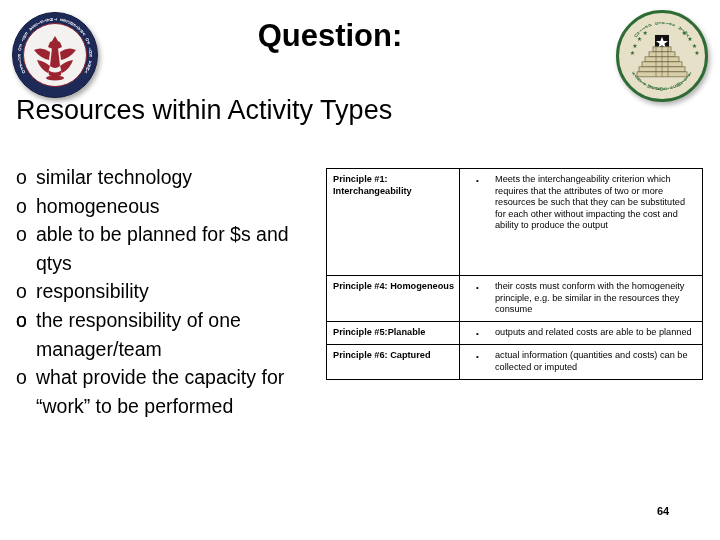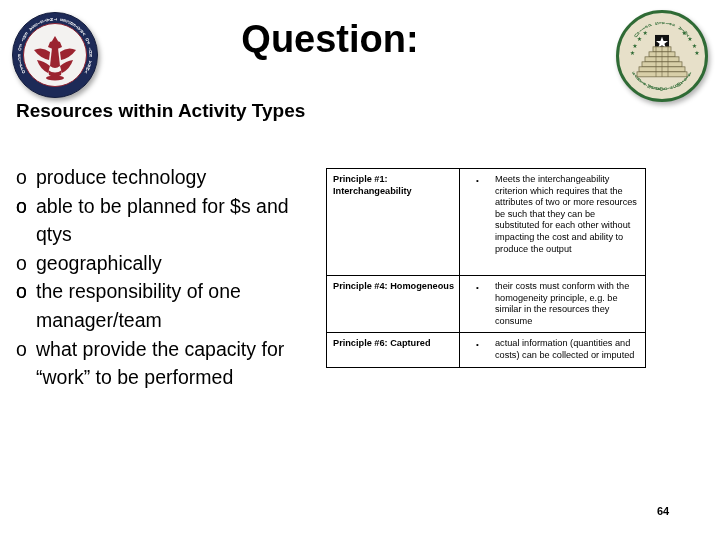--- a/index.html
+++ b/index.html
@@ -115,33 +115,33 @@
     height: 46px;
   }
 
   
   .title {
     position: absolute;
     left: 0;
     top: 18px;
     width: 660px;
     text-align: center;
-    font-size: 38px;
+    font-size: 31px;
     font-weight: bold;
     letter-spacing: 0px;
   }
 
   
   .heading {
     position: absolute;
     left: 16px;
     top: 99px;
     width: 400px;
-    font-size: 19px;
-    font-weight: bold;
+    font-size: 27px;
+    font-weight: normal;
     line-height: 23px;
   }
 
   
   .bullets {
     position: absolute;
     left: 16px;
     top: 163px;
     width: 310px;
     font-size: 19.5px;
@@ -156,21 +156,21 @@
     position: absolute;
     left: 0;
     top: 0;
   }
 
   
   .tbl {
     position: absolute;
     left: 326px;
     top: 168px;
-    width: 320px;
+    width: 377px;
     border-collapse: collapse;
     table-layout: fixed;
   }
   .tbl td {
     border: 1.6px solid #000;
     vertical-align: top;
     padding: 5px 4px 5px 6px;
     font-size: 9.2px;
     line-height: 11.6px;
   }
@@ -360,24 +360,24 @@
     </svg>
   </div>
 
   <div class="title">Question:</div>
 
   <div class="heading">
     <div>Resources within Activity Types</div>
   </div>
 
   <div class="bullets" id="bullet-list">
-      <div class="item"><span class="mk">o</span><span>produce technology</span></div>
-      <div class="item"><span class="mk">o</span></div>
+      <div class="item"><span class="mk">o</span><span>similar technology</span></div>
+      <div class="item"><span class="mk">o</span><span>homogeneous</span></div>
       <div class="item"><span class="mk">o</span><span>able to be planned for $s and qtys</span></div>
-      <div class="item"><span class="mk">o</span><span>geographically</span></div>
+      <div class="item"><span class="mk">o</span><span>responsibility</span></div>
       <div class="item"><span class="mk">o</span></div>
       <div class="item"><span class="mk">o</span><span>the responsibility of one manager/team</span></div>
       <div class="item"><span class="mk">o</span><span>what provide the capacity for “work” to be performed</span></div>
     </div>
 
   <table class="tbl">
     <tbody id="tbl-body">
         <tr class="r1">
           <td class="lbl">Principle #1: Interchangeability</td>
           <td class="desc">
@@ -390,20 +390,29 @@
         <tr>
           <td class="lbl">Principle #4: Homogeneous</td>
           <td class="desc">
             <div class="row">
               <span class="dot">•</span>
               <span class="txt">their costs must conform with the homogeneity principle, e.g. be similar in the resources they consume</span>
             </div>
           </td>
         </tr>
         <tr>
+          <td class="lbl">Principle #5:Planable</td>
+          <td class="desc">
+            <div class="row">
+              <span class="dot">•</span>
+              <span class="txt">outputs and related costs are able to be planned</span>
+            </div>
+          </td>
+        </tr>
+        <tr>
           <td class="lbl">Principle #6: Captured</td>
           <td class="desc">
             <div class="row">
               <span class="dot">•</span>
               <span class="txt">actual information (quantities and costs) can be collected or imputed</span>
             </div>
           </td>
         </tr>
       </tbody>
   </table>

